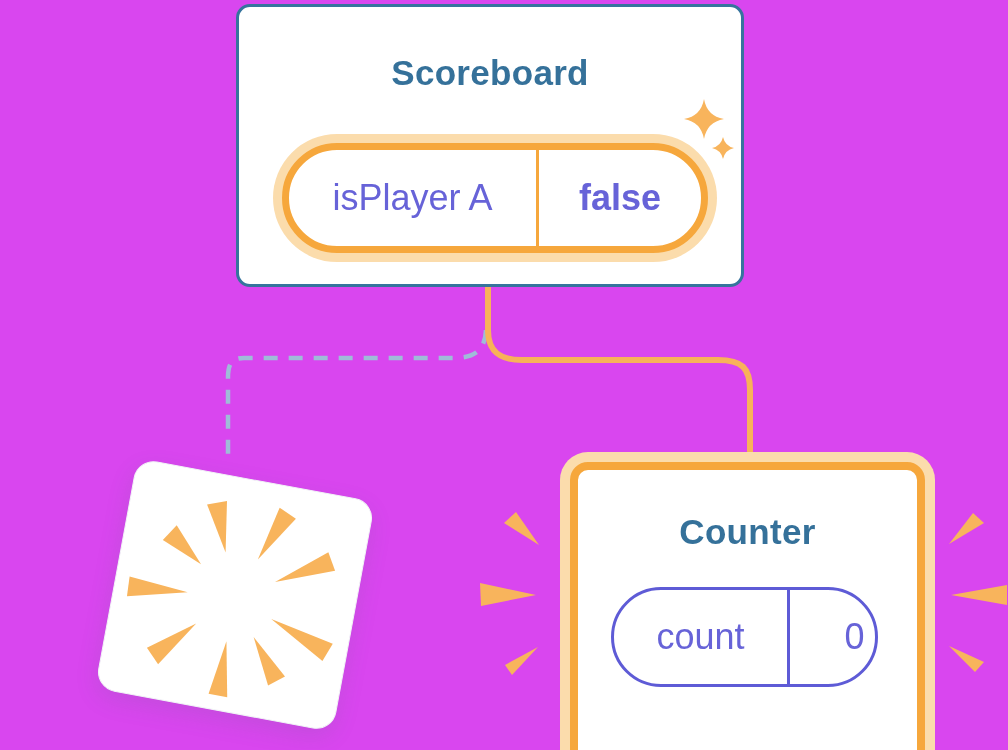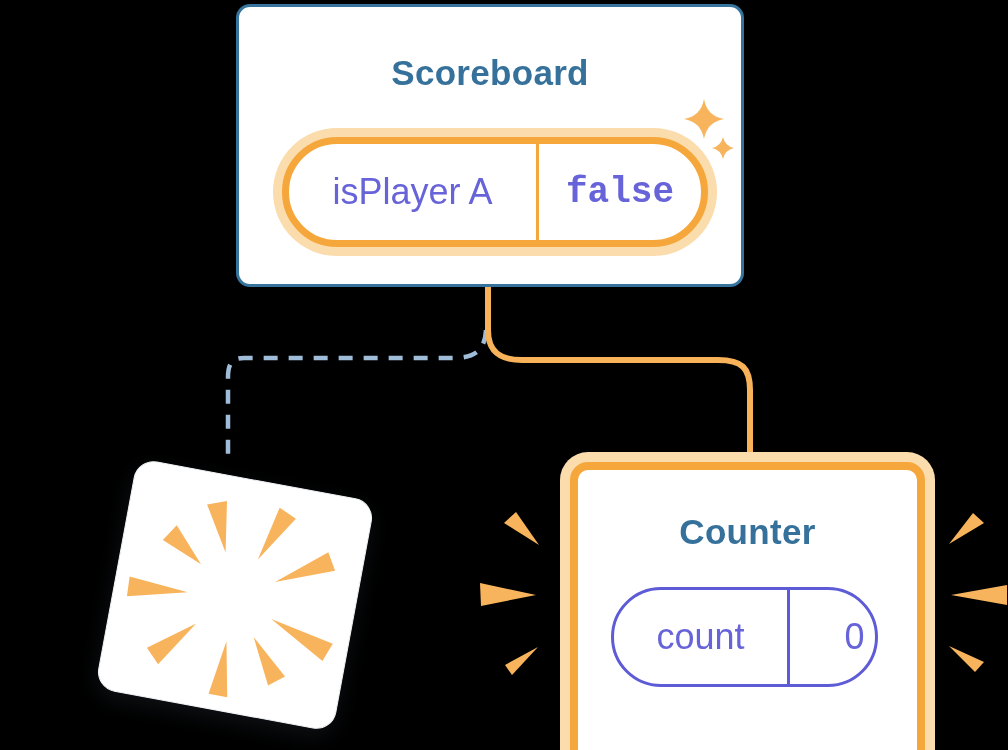--- a/index.html
+++ b/index.html
@@ -8,45 +8,45 @@
     --state-purple:#6763D8;
     --purple-border:#5E5BD6;
     --orange-border:#F6A73C;
     --orange-line:#F8B259;
     --orange-glow:#FBDCAC;
     --burst-orange:#F8B45C;
     --dashed-blue:#9FBCD8;
   }
   html,body{margin:0;padding:0;background:#fff;}
   body{font-family:"Liberation Sans","DejaVu Sans",sans-serif;}
-  .canvas{position:relative;width:1008px;height:750px;overflow:hidden;background:#000000;}
+  .canvas{position:relative;width:1008px;height:750px;overflow:hidden;background:#d946ef;}
   .layer{position:absolute;left:0;top:0;width:1008px;height:750px;pointer-events:none;}
 
   
   .scoreboard-card{
     position:absolute;left:236px;top:4px;width:508px;height:283px;
     box-sizing:border-box;background:#fff;
     border:3px solid var(--card-border-blue);border-radius:14px;
   }
   .card-title{
     text-align:center;color:var(--title-text);
     font-size:35px;font-weight:600;letter-spacing:.3px;
   }
   .scoreboard-card .card-title{margin-top:46px;}
 
   .state-pill{
-    position:absolute;left:43px;top:130px;width:426px;height:110px;
+    position:absolute;left:43px;top:136px;width:426px;height:110px;
     box-sizing:border-box;background:#fff;display:flex;align-items:stretch;
     border:7px solid var(--orange-border);border-radius:999px;
     box-shadow:0 0 0 9px var(--orange-glow);
   }
   .pill-cell{display:flex;align-items:center;justify-content:center;
     color:var(--state-purple);font-size:36px;}
   .state-pill .cell-name{width:247px;border-right:3px solid var(--orange-border);}
-  .state-pill .cell-value{flex:1;font-weight:700;font-family:Liberation Mono, monospace;}
+  .state-pill .cell-value{flex:1;font-weight:700;}
 
   .sparkles{position:absolute;left:442px;top:88px;width:60px;height:70px;overflow:visible;}
 
   
   .counter-card{
     position:absolute;left:560px;top:452px;width:375px;height:340px;
     box-sizing:border-box;background:var(--orange-glow);
     border-radius:28px;padding:10px;
   }
   .counter-inner{

